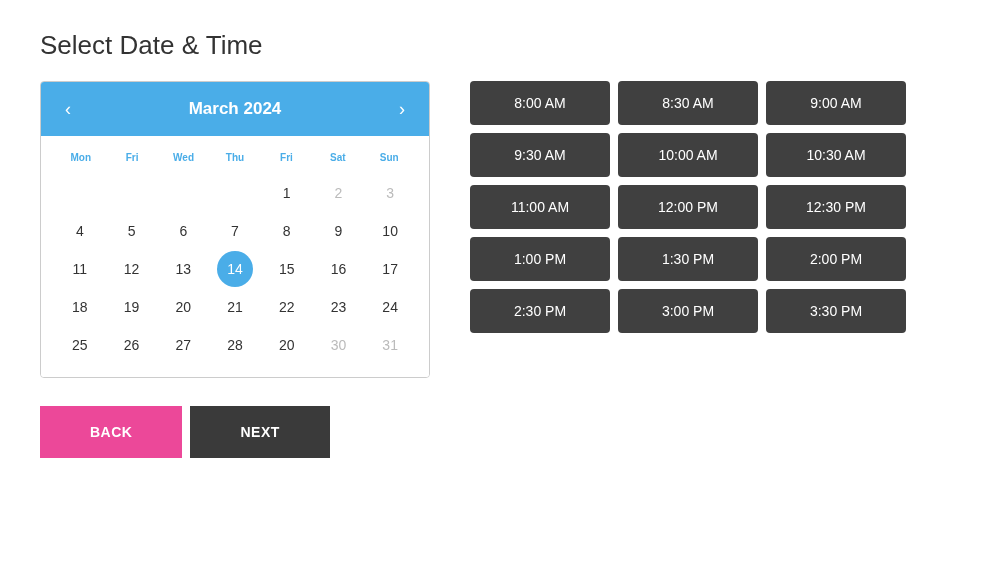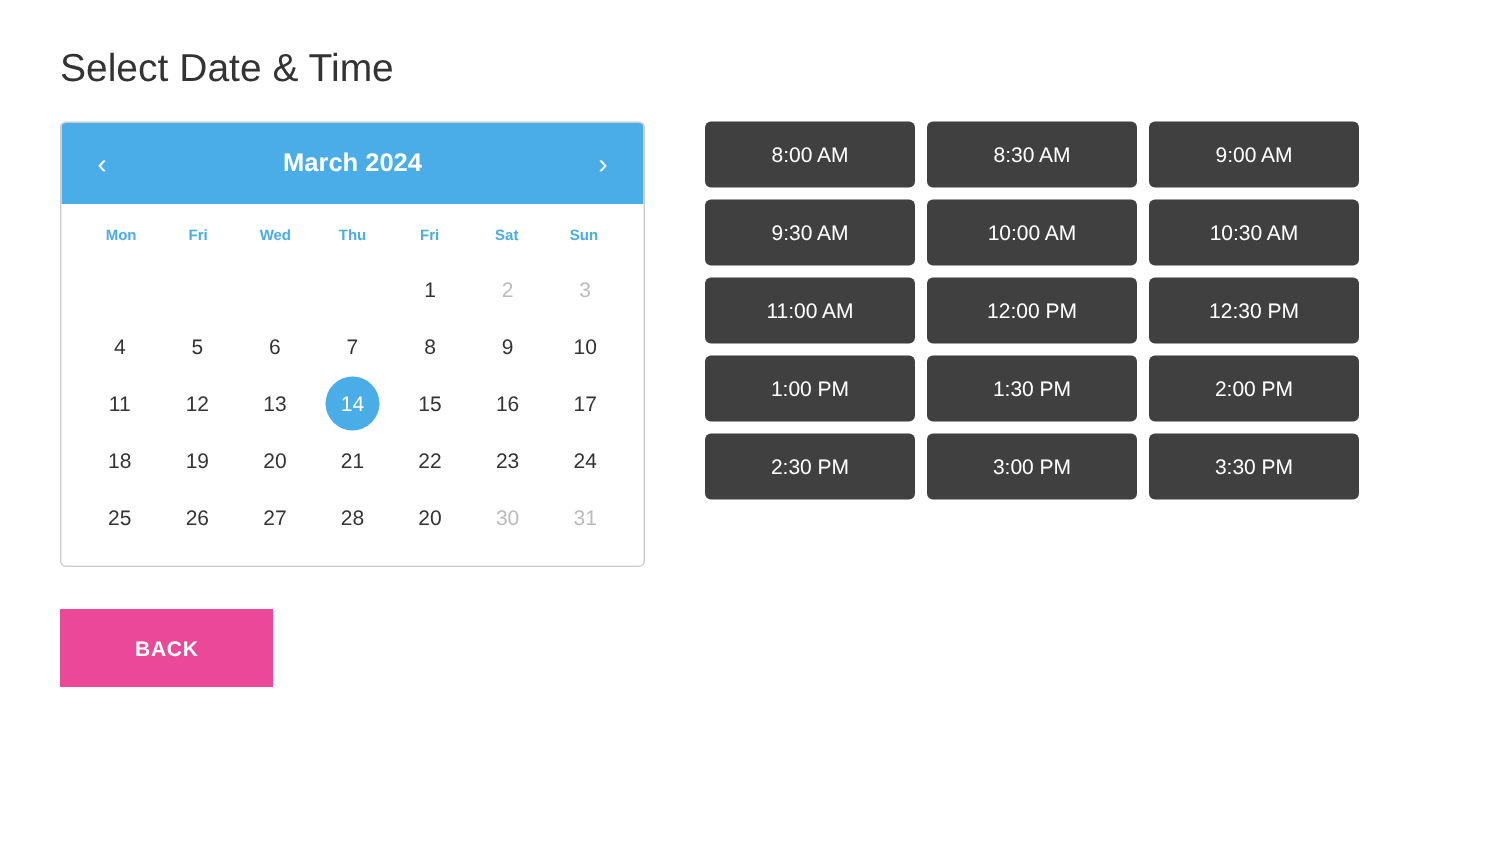--- a/index.html
+++ b/index.html
@@ -239,14 +239,15 @@
           <button class="time-slot-btn">2:30 PM</button>
           <button class="time-slot-btn">3:00 PM</button>
           <button class="time-slot-btn">3:30 PM</button>
         </div>
     </div>
 
   </div>
 
   <div class="footer-buttons">
     <button class="btn-back">BACK</button>
+    <button class="btn-next">NEXT</button>
   </div>
 </div>
 
 </body></html>

